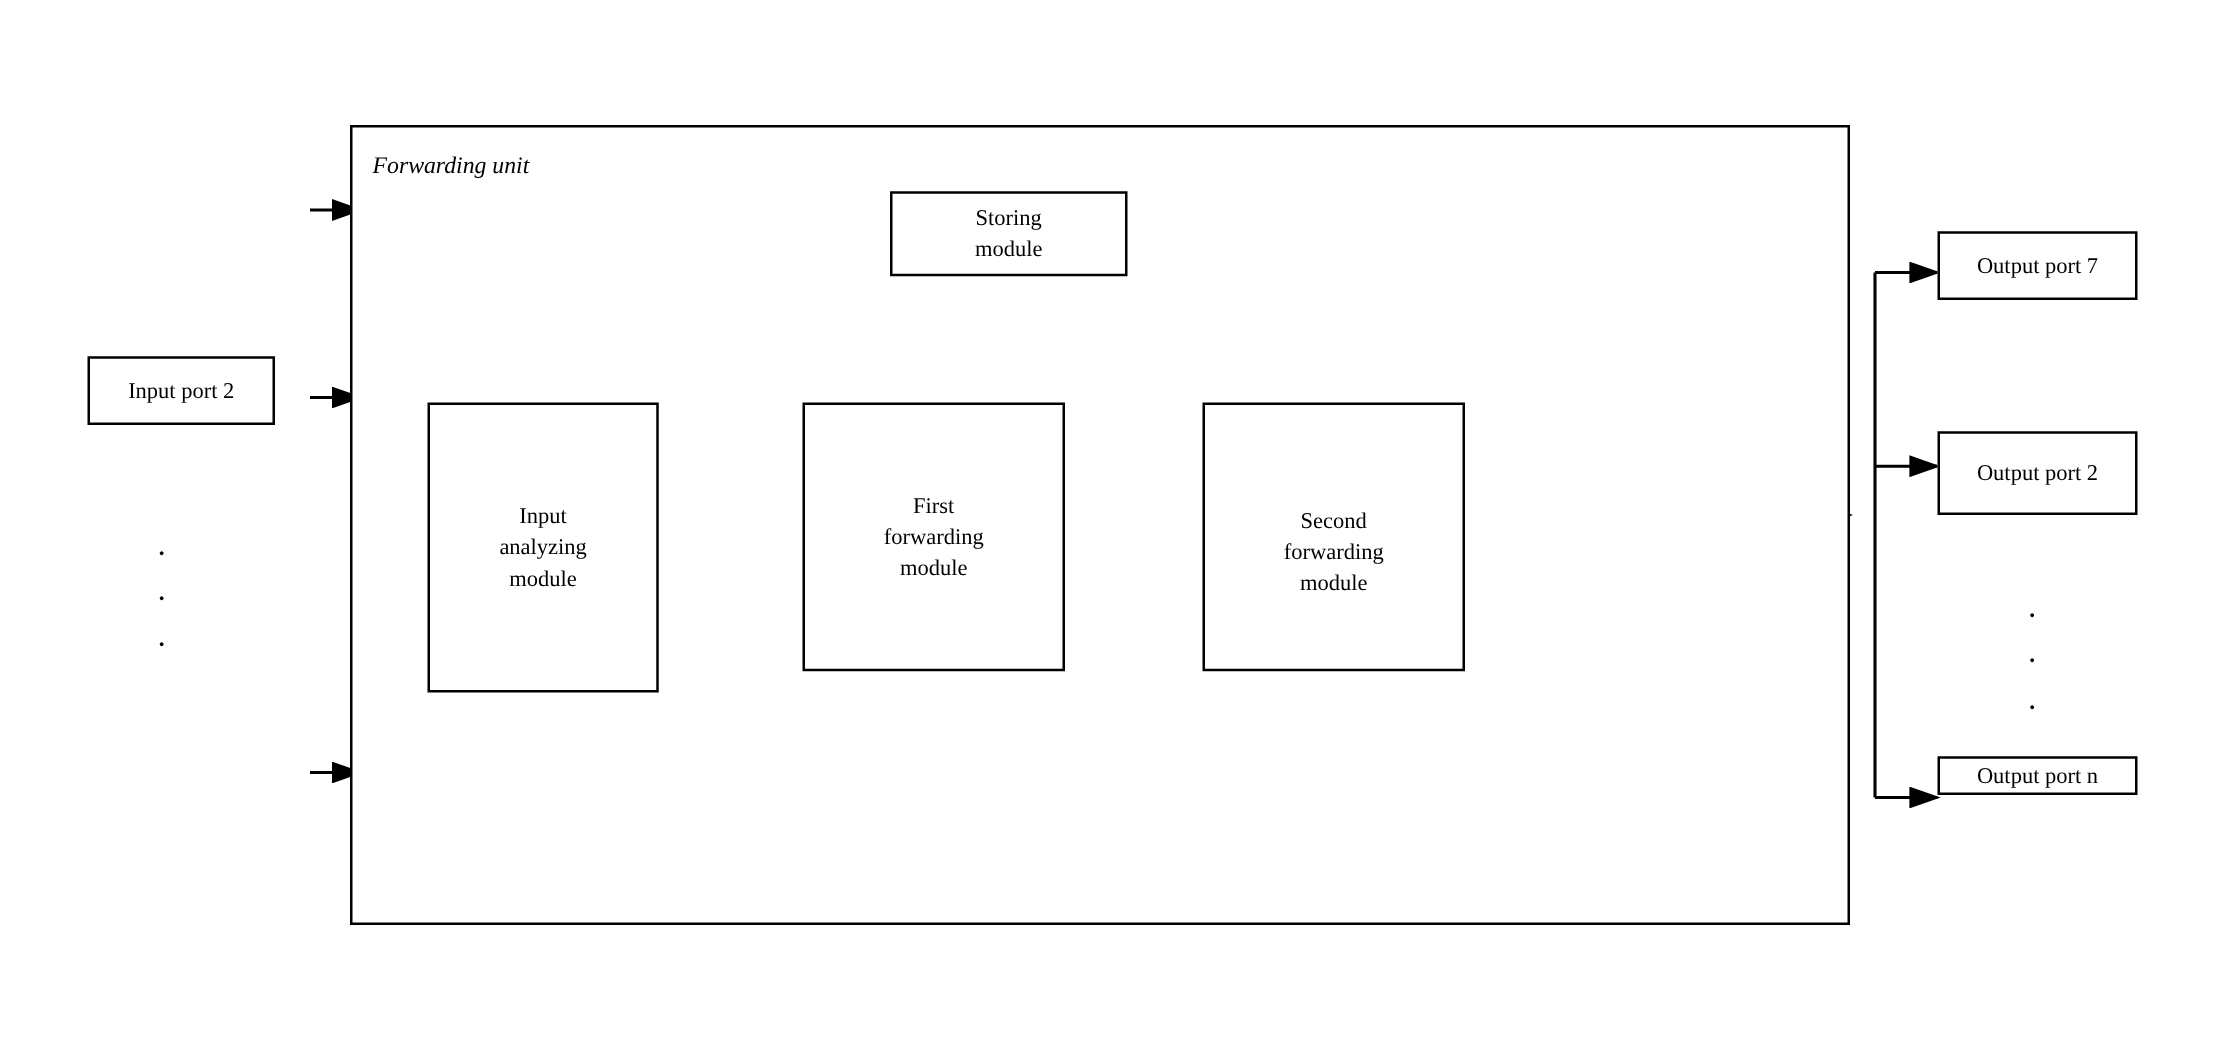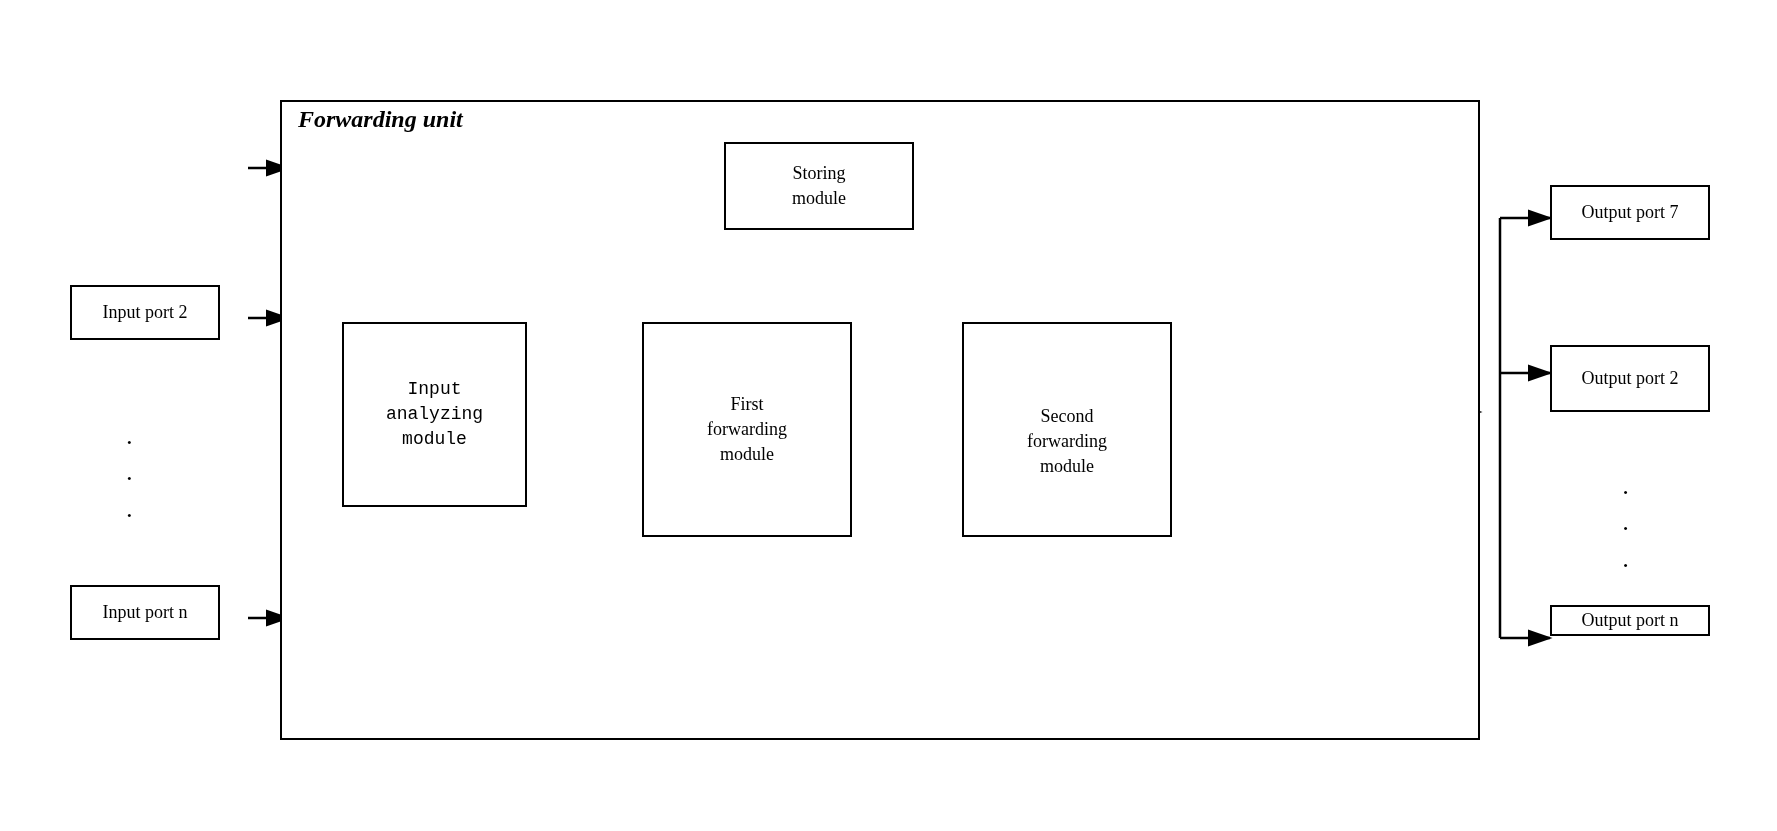--- a/index.html
+++ b/index.html
@@ -37,69 +37,66 @@
       top: 60px;
       left: 240px;
       width: 1200px;
       height: 640px;
       border: 2.5px solid #000;
       background: #fff;
     }
 
     .forwarding-unit-label {
       position: absolute;
-      top: 4px;
+      top: 20px;
       left: 16px;
-      font-size: 24px;
+      font-size: 19px;
       font-style: italic;
-      font-weight: bold;
     }
 
     
     .module-box {
       position: absolute;
       border: 2.5px solid #000;
       background: #fff;
       text-align: center;
       display: flex;
       align-items: center;
       justify-content: center;
       line-height: 1.4;
       font-size: 18px;
     }
 
     .input-analyzing {
       left: 60px;
       top: 220px;
       width: 185px;
-      height: 185px;
-      font-family: Liberation Mono, monospace;
+      height: 232px;
     }
 
     .first-forwarding {
       left: 360px;
       top: 220px;
       width: 210px;
       height: 215px;
       align-items: center;
     }
 
     .second-forwarding {
       left: 680px;
       top: 220px;
       width: 210px;
       height: 215px;
     }
 
     .storing-module {
       left: 430px;
-      top: 40px;
+      top: 51px;
       width: 190px;
-      height: 88px;
-      margin-left: 12px;
+      height: 68px;
     }
 
     
   </style>
 </head>
 <body>
 
 <div class="diagram-container">
 
   <svg style="position:absolute;top:0;left:0;width:1700px;height:750px;pointer-events:none;">
@@ -148,23 +145,20 @@
 
 
   <div class="port-box" style="position:absolute; top:245px; left:30px; min-width:150px; padding:14px 16px;">
     <span>Input port 2</span>
   </div>
 
   <div style="position:absolute; top:385px; left:85px; font-size:26px; line-height:1.4;">
     ·<br>·<br>·
   </div>
 
-  <div class="port-box" style="position:absolute; top:545px; left:30px; min-width:150px; padding:14px 16px;">
-    <span>Input port n</span>
-  </div>
 
   <div class="forwarding-unit">
     <span class="forwarding-unit-label">Forwarding unit</span>
 
     <div class="module-box storing-module">
       <span style="white-space:pre-line;">Storing
 module</span>
     </div>
 
     <div class="module-box input-analyzing">

